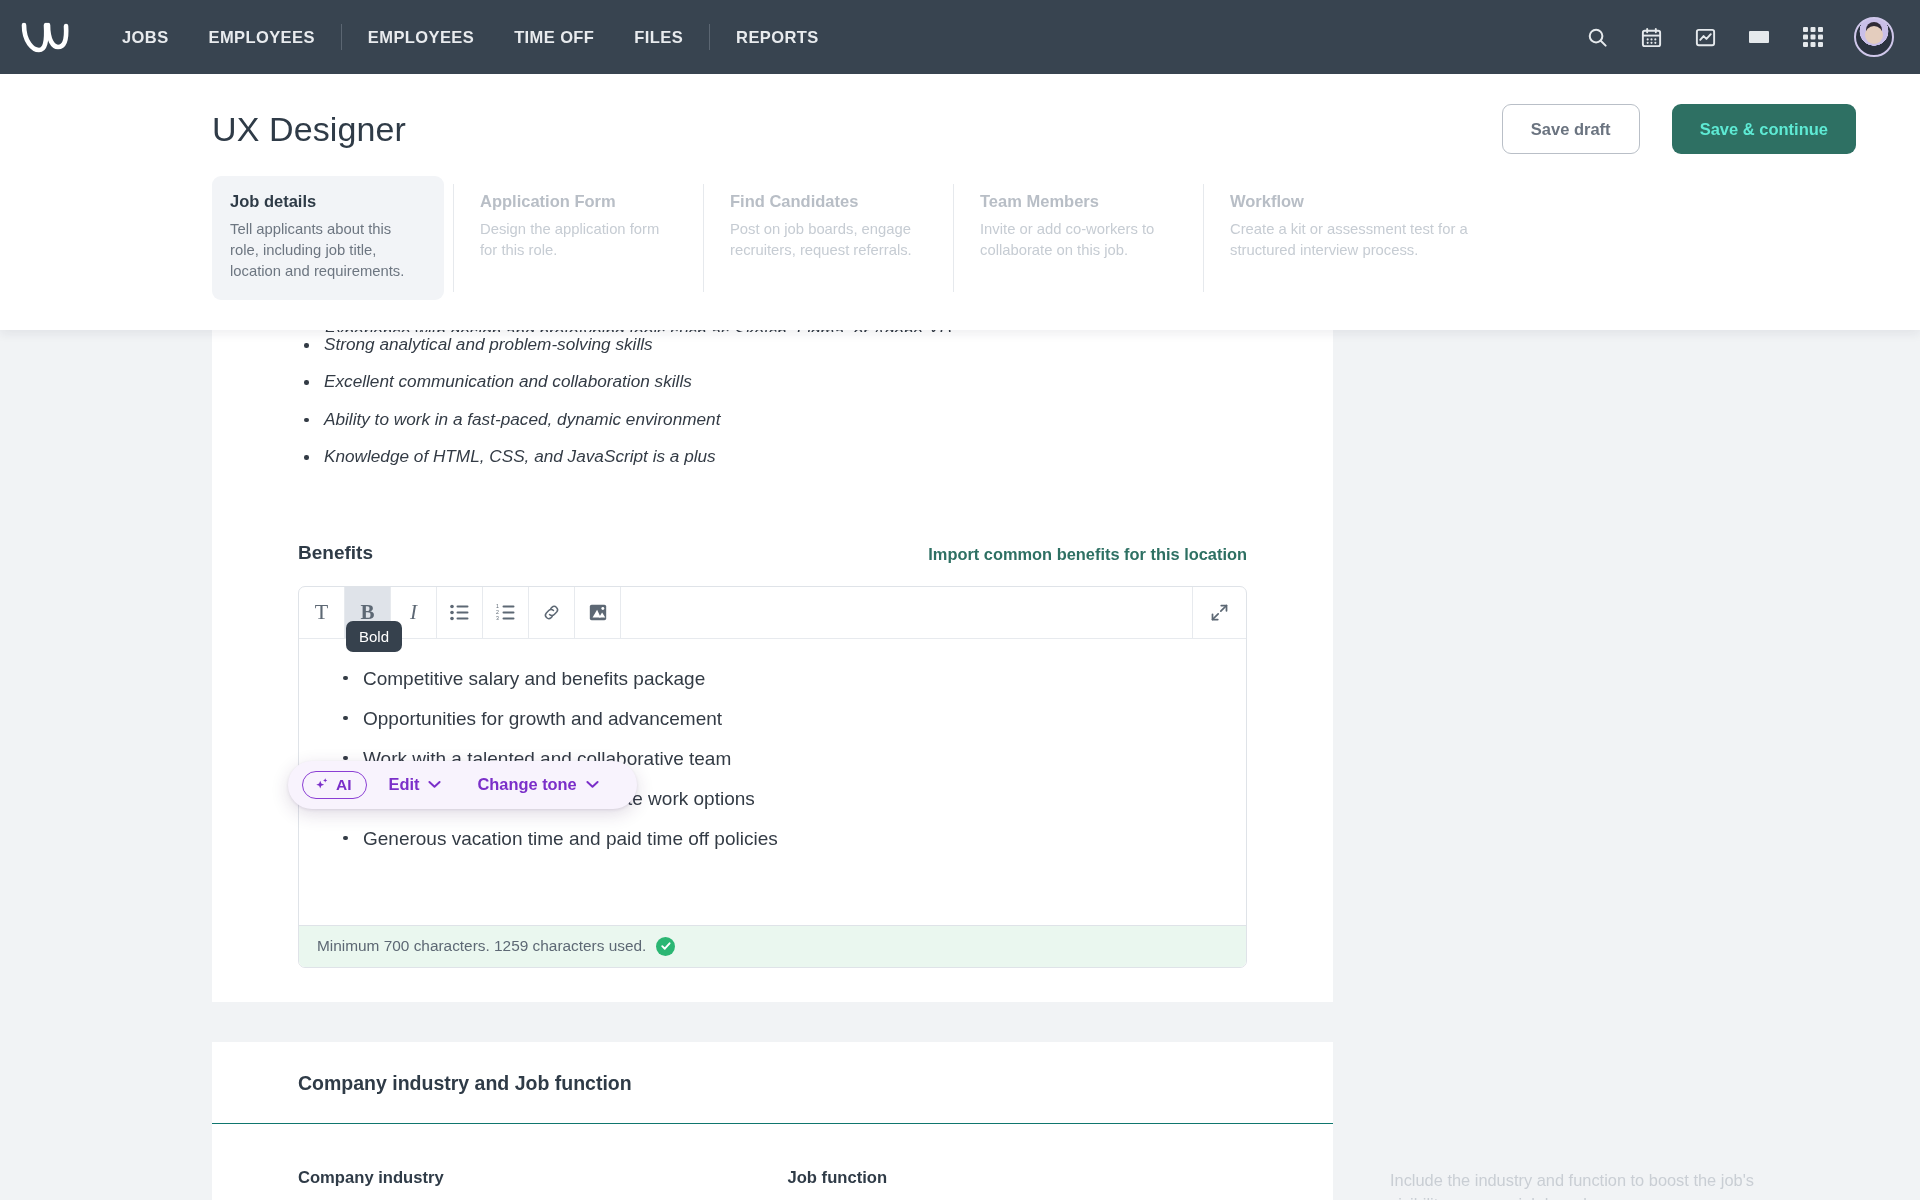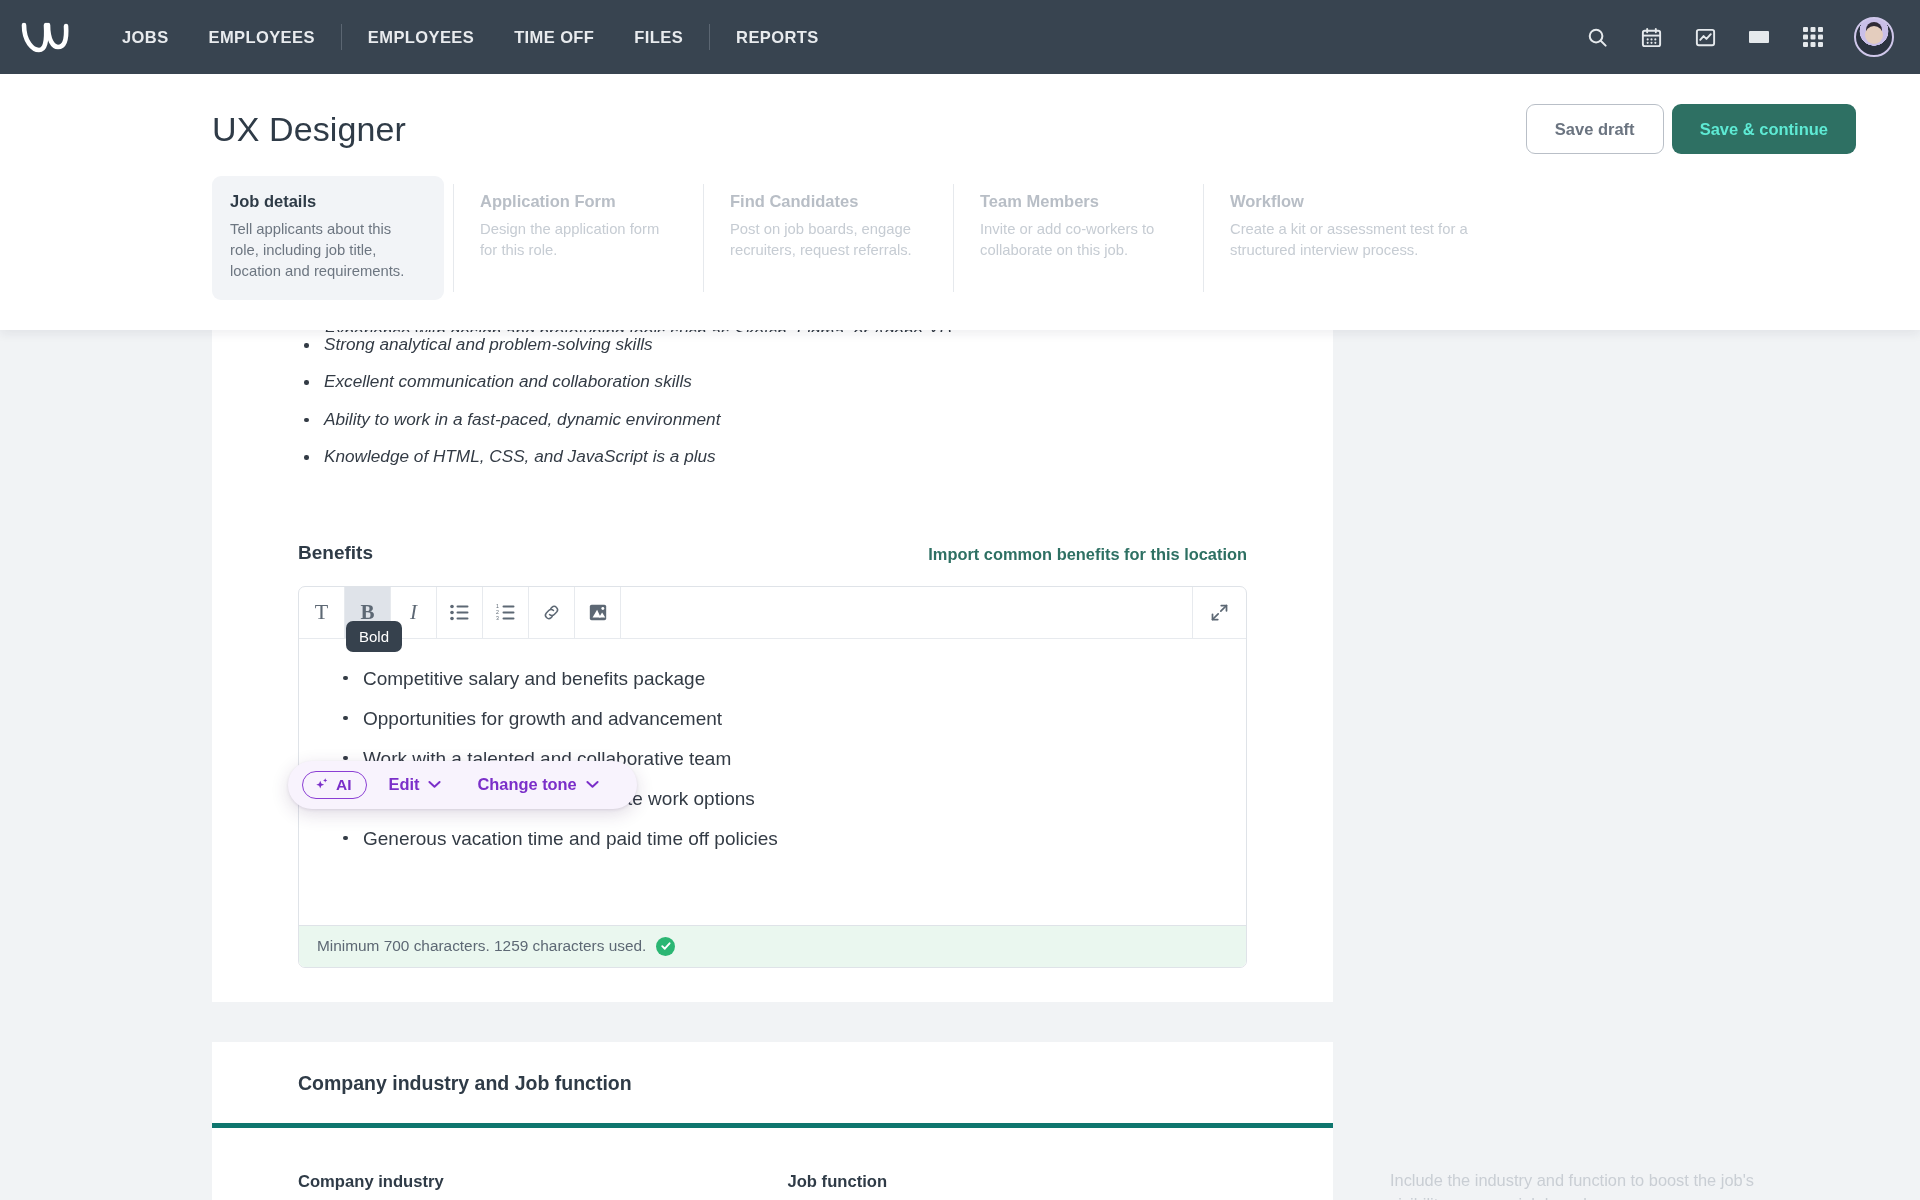--- a/index.html
+++ b/index.html
@@ -43,21 +43,21 @@
   .headerpanel {
     background: #fff; position: relative; z-index: 50;
     padding: 0 0 0 0;
     box-shadow: 0 4px 10px rgba(25,35,50,.07);
   }
   .header-top {
     display: flex; align-items: center;
     padding: 30px 64px 0 212px;
   }
   .page-title { font-size: 34px; font-weight: 400; color: #2f3b47; letter-spacing: .1px; }
-  .header-actions { margin-left: auto; display: flex; gap: 8px; align-items:center; }
+  .header-actions { margin-left: auto; display: flex; gap: 32px; align-items:center; }
   .btn {
     font-size: 16.5px; font-weight: 700; border-radius: 9px;
     padding: 0 28px; height: 50px; cursor: pointer; border: none;
     font-family: "Liberation Sans", sans-serif; white-space: nowrap;
   }
   .btn-secondary { background: #fff; color: #6b7480; border: 1px solid #b9bfc7; }
   .btn-primary { background: #2e7063; color: #5eead4; }
 
   
   .stepper { display: flex; padding: 22px 40px 30px 212px; align-items: stretch; }
@@ -153,21 +153,21 @@
   .ai-pill {
     display:flex; align-items:center; gap:6px;
     border:1.6px solid #8b3fd4; border-radius:20px;
     padding:4px 14px 4px 11px; color:#7b2fc9; font-size:15.5px; font-weight:700;
   }
   .ai-item { display:flex; align-items:center; gap:9px; color:#7b2fc9; font-size:16.4px; font-weight:700; padding: 4px 14px; cursor:pointer; }
   .chev { font-size: 13px; }
 
   
   .card-industry { top: 968px; }
-  .ci-header { padding: 30px 86px 28px 86px; border-bottom:5px solid #0f766e; }
+  .ci-header { padding: 30px 86px 28px 86px; border-bottom:1px solid #0f766e; }
   .ci-title { font-size:19.5px; font-weight:700; color:#2f3b47; }
   .ci-body { padding: 44px 86px 60px 86px; display:flex; gap:30px; }
   .field { width: 520px; }
   .field-label { font-size:16.6px; font-weight:700; color:#2f3b47; margin-bottom:14px; }
 
   
   .helper {
     position:absolute; left:1390px; width: 380px; font-size:16.4px;
     line-height:1.45; color:#c9ced4;
   }

